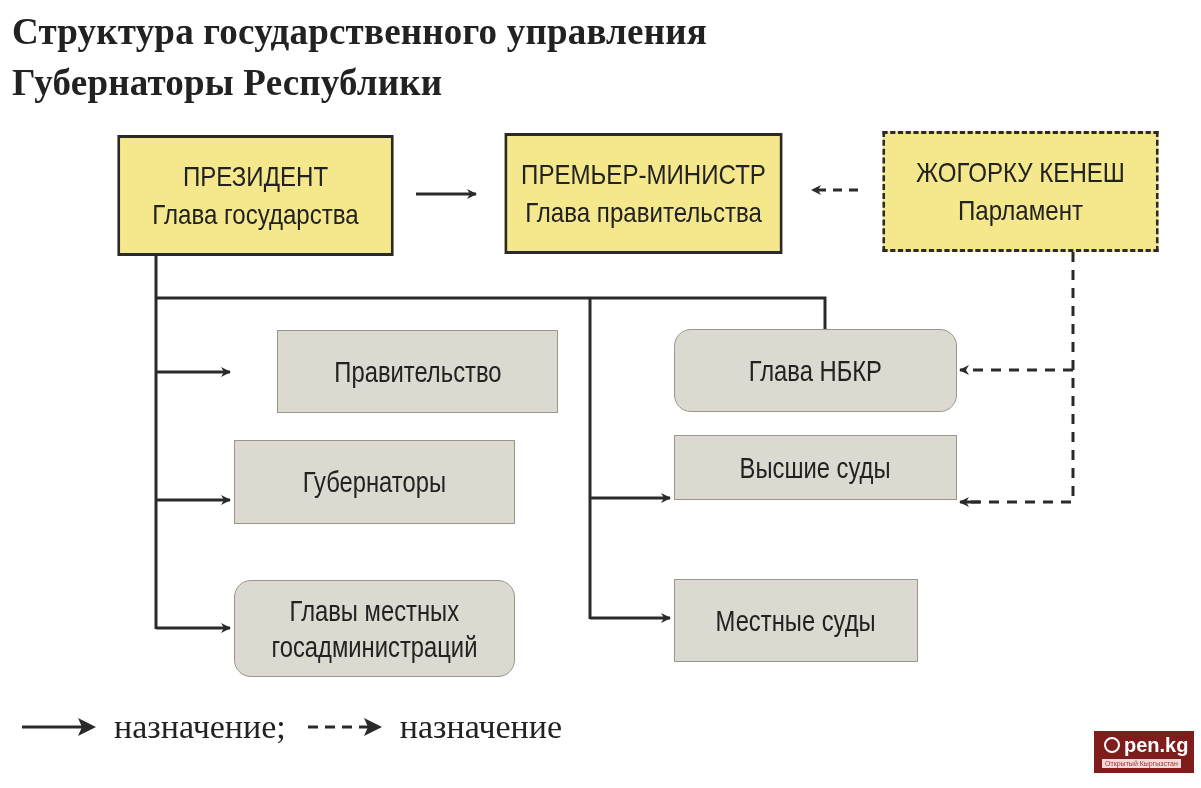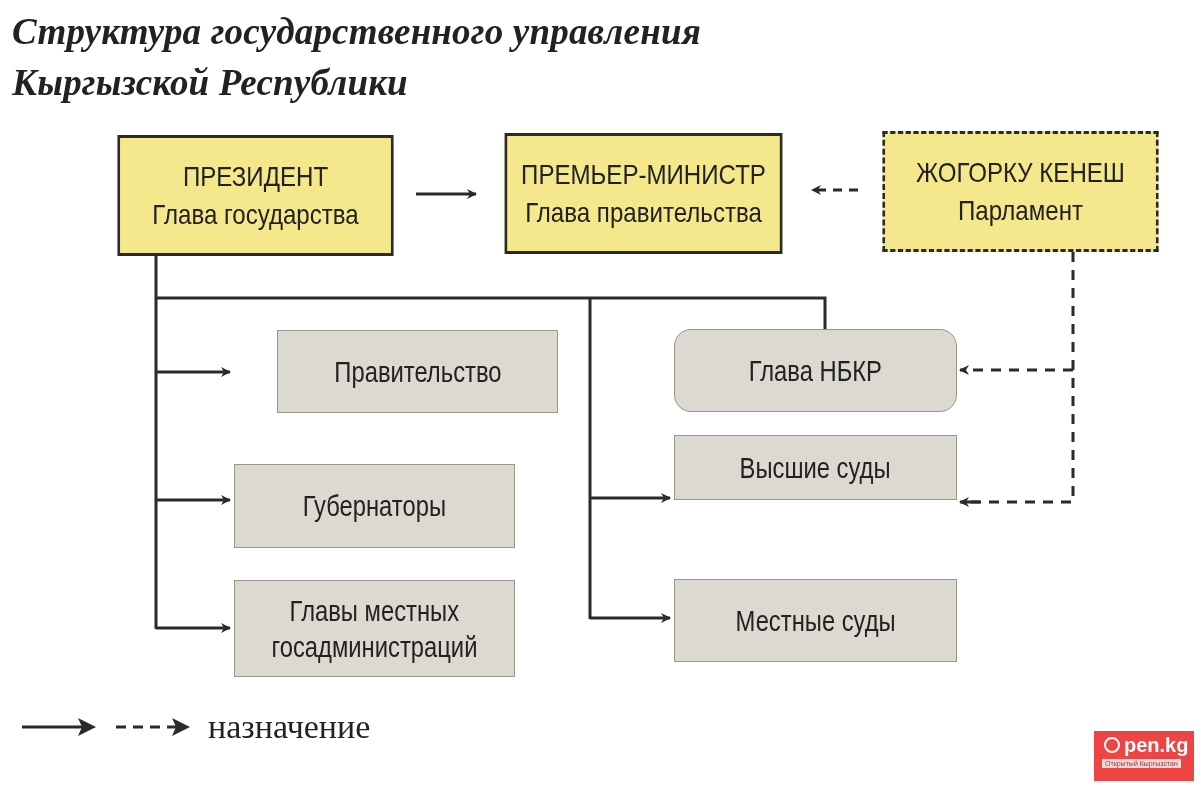--- a/index.html
+++ b/index.html
@@ -1,37 +1,37 @@
 <!DOCTYPE html>
 <html><head>
 <meta charset="utf-8">
 <style>
   html, body { margin:0; padding:0; }
   body { width:1201px; height:788px; background:#ffffff; position:relative; overflow:hidden; font-family:"Liberation Sans", sans-serif; }
-  .title { position:absolute; left:12px; top:6px; font-family:"Liberation Serif", serif; font-weight:bold; font-size:37px; line-height:51px; color:#222; letter-spacing:0.2px;font-style:italic; }
+  .title { position:absolute; left:12px; top:6px; font-family:"Liberation Serif", serif; font-weight:bold; font-size:37px; line-height:51px; color:#222; letter-spacing:0.2px; }
   .box { position:absolute; box-sizing:border-box; display:flex; flex-direction:column; align-items:center; justify-content:center; text-align:center; color:#222; }
   .box.yellow { background:#f5e88c; border:3px solid #2a2a2a; font-size:28px; line-height:38px; transform:scaleX(0.86); }
   .box.yellow.dashed { border:3px dashed #2a2a2a; }
   .box.gray { background:#dcd9d1; border:1.5px solid #9a968c; font-size:29px; line-height:36px; }
   .box.gray span, .box.yellow span { display:block; }
   .narrow { display:inline-block; transform:scaleX(0.82); white-space:nowrap; }
   svg.lines { position:absolute; left:0; top:0; }
   .legend { position:absolute; left:20px; top:708px; font-family:"Liberation Serif", serif; font-size:34px; color:#222; display:flex; align-items:center; }
   .legend .lg-text { margin-right:20px; }
-  .logo { position:absolute; left:1094px; top:731px; width:100px; height:50px; background:#ef4444; color:#fff; font-size:9px; }
+  .logo { position:absolute; left:1094px; top:731px; width:100px; height:42px; background:#7f1d1d; color:#fff; font-size:9px; }
   .logo .logo-main { position:absolute; left:30px; top:3px; font-size:20px; font-weight:bold; }
   .logo .logo-sub { position:absolute; left:8px; top:28px; background:#f3d9d9; color:#a33; font-size:7px; padding:1px 3px; }
   .logo .logo-ring { position:absolute; left:10px; top:6px; width:16px; height:16px; border:2px solid #fff; border-radius:50%; box-sizing:border-box; }
 </style>
 </head>
 <body>
 
 <div class="title">
   <div>Структура государственного управления</div>
-  <div>Кыргызской Республики</div>
+  <div>Губернаторы Республики</div>
 </div>
 
 <svg class="lines" width="1201" height="788">
   <defs>
     <marker id="ah" markerWidth="10" markerHeight="10" refX="9" refY="5" orient="auto" markerUnits="userSpaceOnUse" viewBox="0 0 10 10">
       <path d="M0,0 L10,5 L0,10 L3,5 Z" fill="#2a2a2a"></path>
     </marker>
   </defs>
   <g stroke="#2a2a2a" stroke-width="3" fill="none">
 
@@ -70,46 +70,47 @@
 
 <div class="box yellow dashed" style="left:860px;top:131px;width:321px;height:121px;">
   <span>ЖОГОРКУ КЕНЕШ</span>
   <span>Парламент</span>
 </div>
 
 <div class="box gray" style="left:234px;top:330px;width:281px;height:83px;margin-left:43px;">
   <span class="narrow">Правительство</span>
 </div>
 
-<div class="box gray" style="left:234px;top:464px;width:281px;height:84px;">
+<div class="box gray" style="left:234px;top:440px;width:281px;height:84px;">
   <span class="narrow">Губернаторы</span>
 </div>
 
-<div class="box gray" style="left:234px;top:580px;width:281px;height:97px;">
+<div class="box gray" style="left:234px;top:580px;width:281px;height:97px;border-radius:17px;">
   <span class="narrow">Главы местных</span>
   <span class="narrow">госадминистраций</span>
 </div>
 
 <div class="box gray" style="left:674px;top:329px;width:283px;height:83px;border-radius:17px;">
   <span class="narrow">Глава НБКР</span>
 </div>
 
 <div class="box gray" style="left:674px;top:435px;width:283px;height:65px;">
   <span class="narrow">Высшие суды</span>
 </div>
 
-<div class="box gray" style="left:674px;top:579px;width:283px;height:83px;">
+<div class="box gray" style="left:674px;top:579px;width:244px;height:83px;">
   <span class="narrow">Местные суды</span>
 </div>
 
 <div class="legend">
   <svg width="80" height="24" style="margin-right:14px;">
     <line x1="2" y1="12" x2="66" y2="12" stroke="#2a2a2a" stroke-width="3"></line>
     <path d="M58,3 L76,12 L58,21 L62,12 Z" fill="#2a2a2a"></path>
   </svg>
+  <span class="lg-text">назначение;</span>
   <svg width="80" height="24" style="margin-right:14px;">
     <line x1="2" y1="12" x2="64" y2="12" stroke="#2a2a2a" stroke-width="3" stroke-dasharray="10,7"></line>
     <path d="M58,3 L76,12 L58,21 L62,12 Z" fill="#2a2a2a"></path>
   </svg>
   <span class="lg-text">назначение</span>
 </div>
 
 <div class="logo">
   <div class="logo-ring"></div>
   <div class="logo-main">pen.kg</div>

